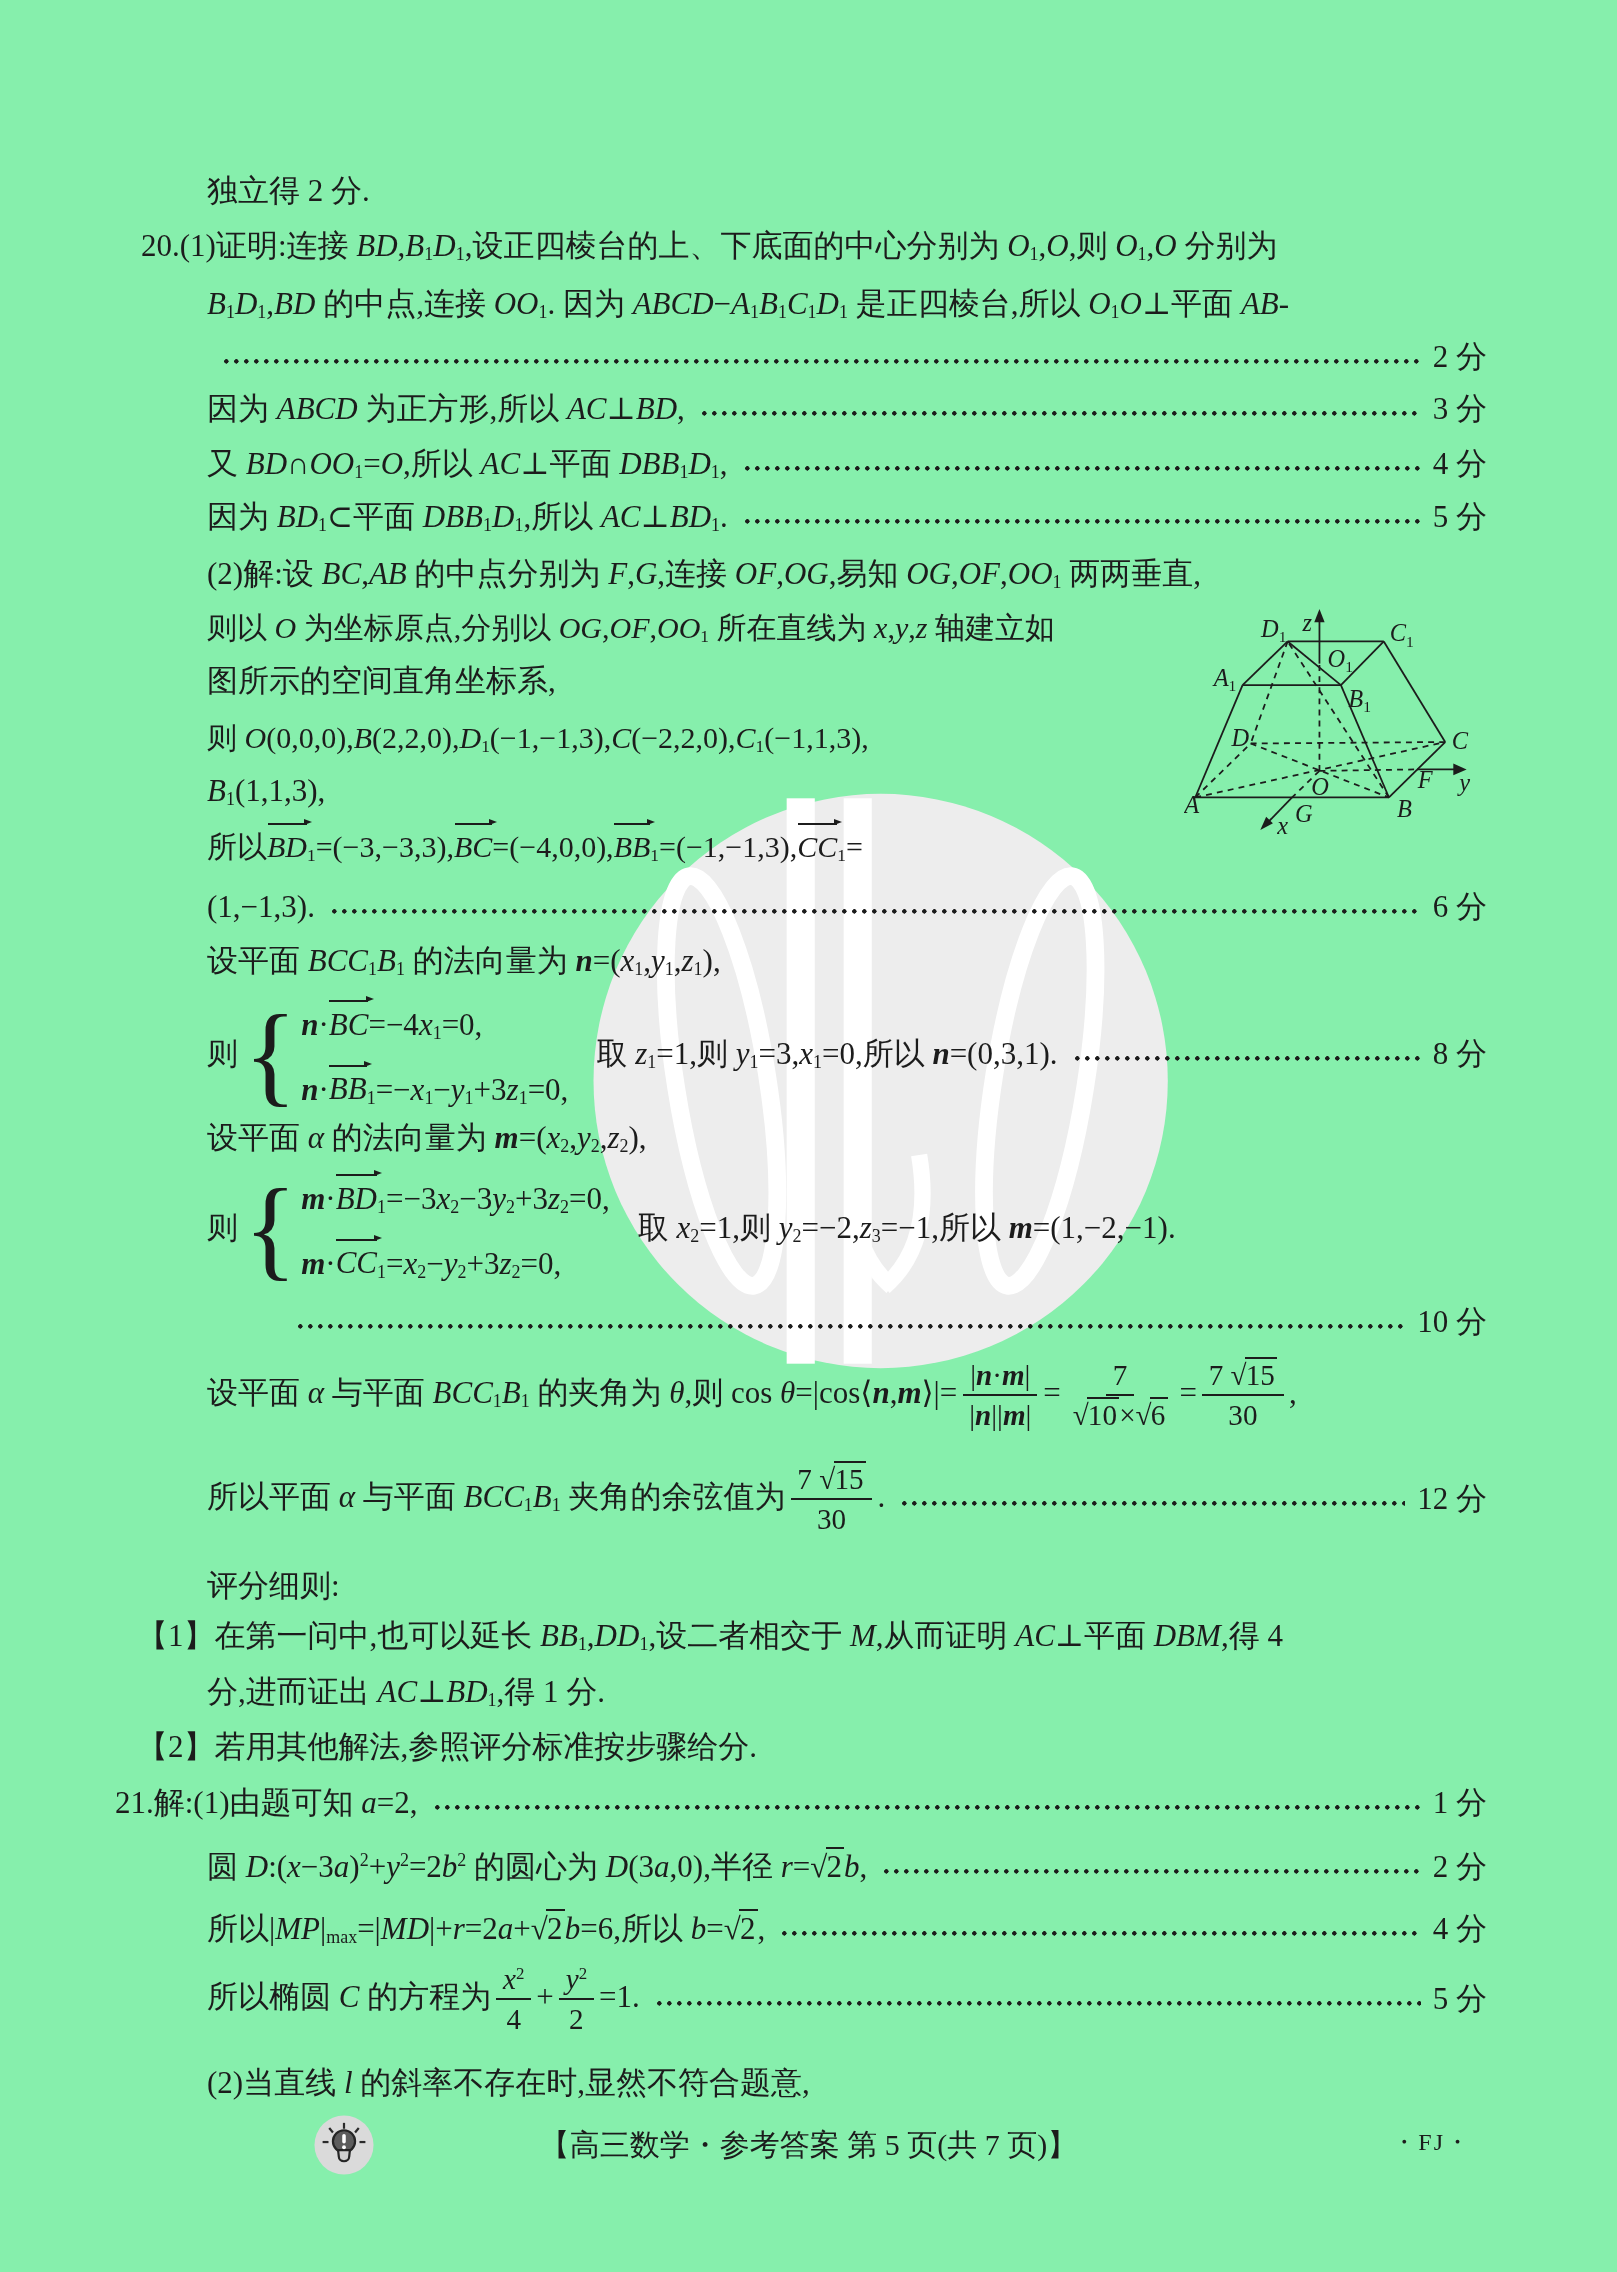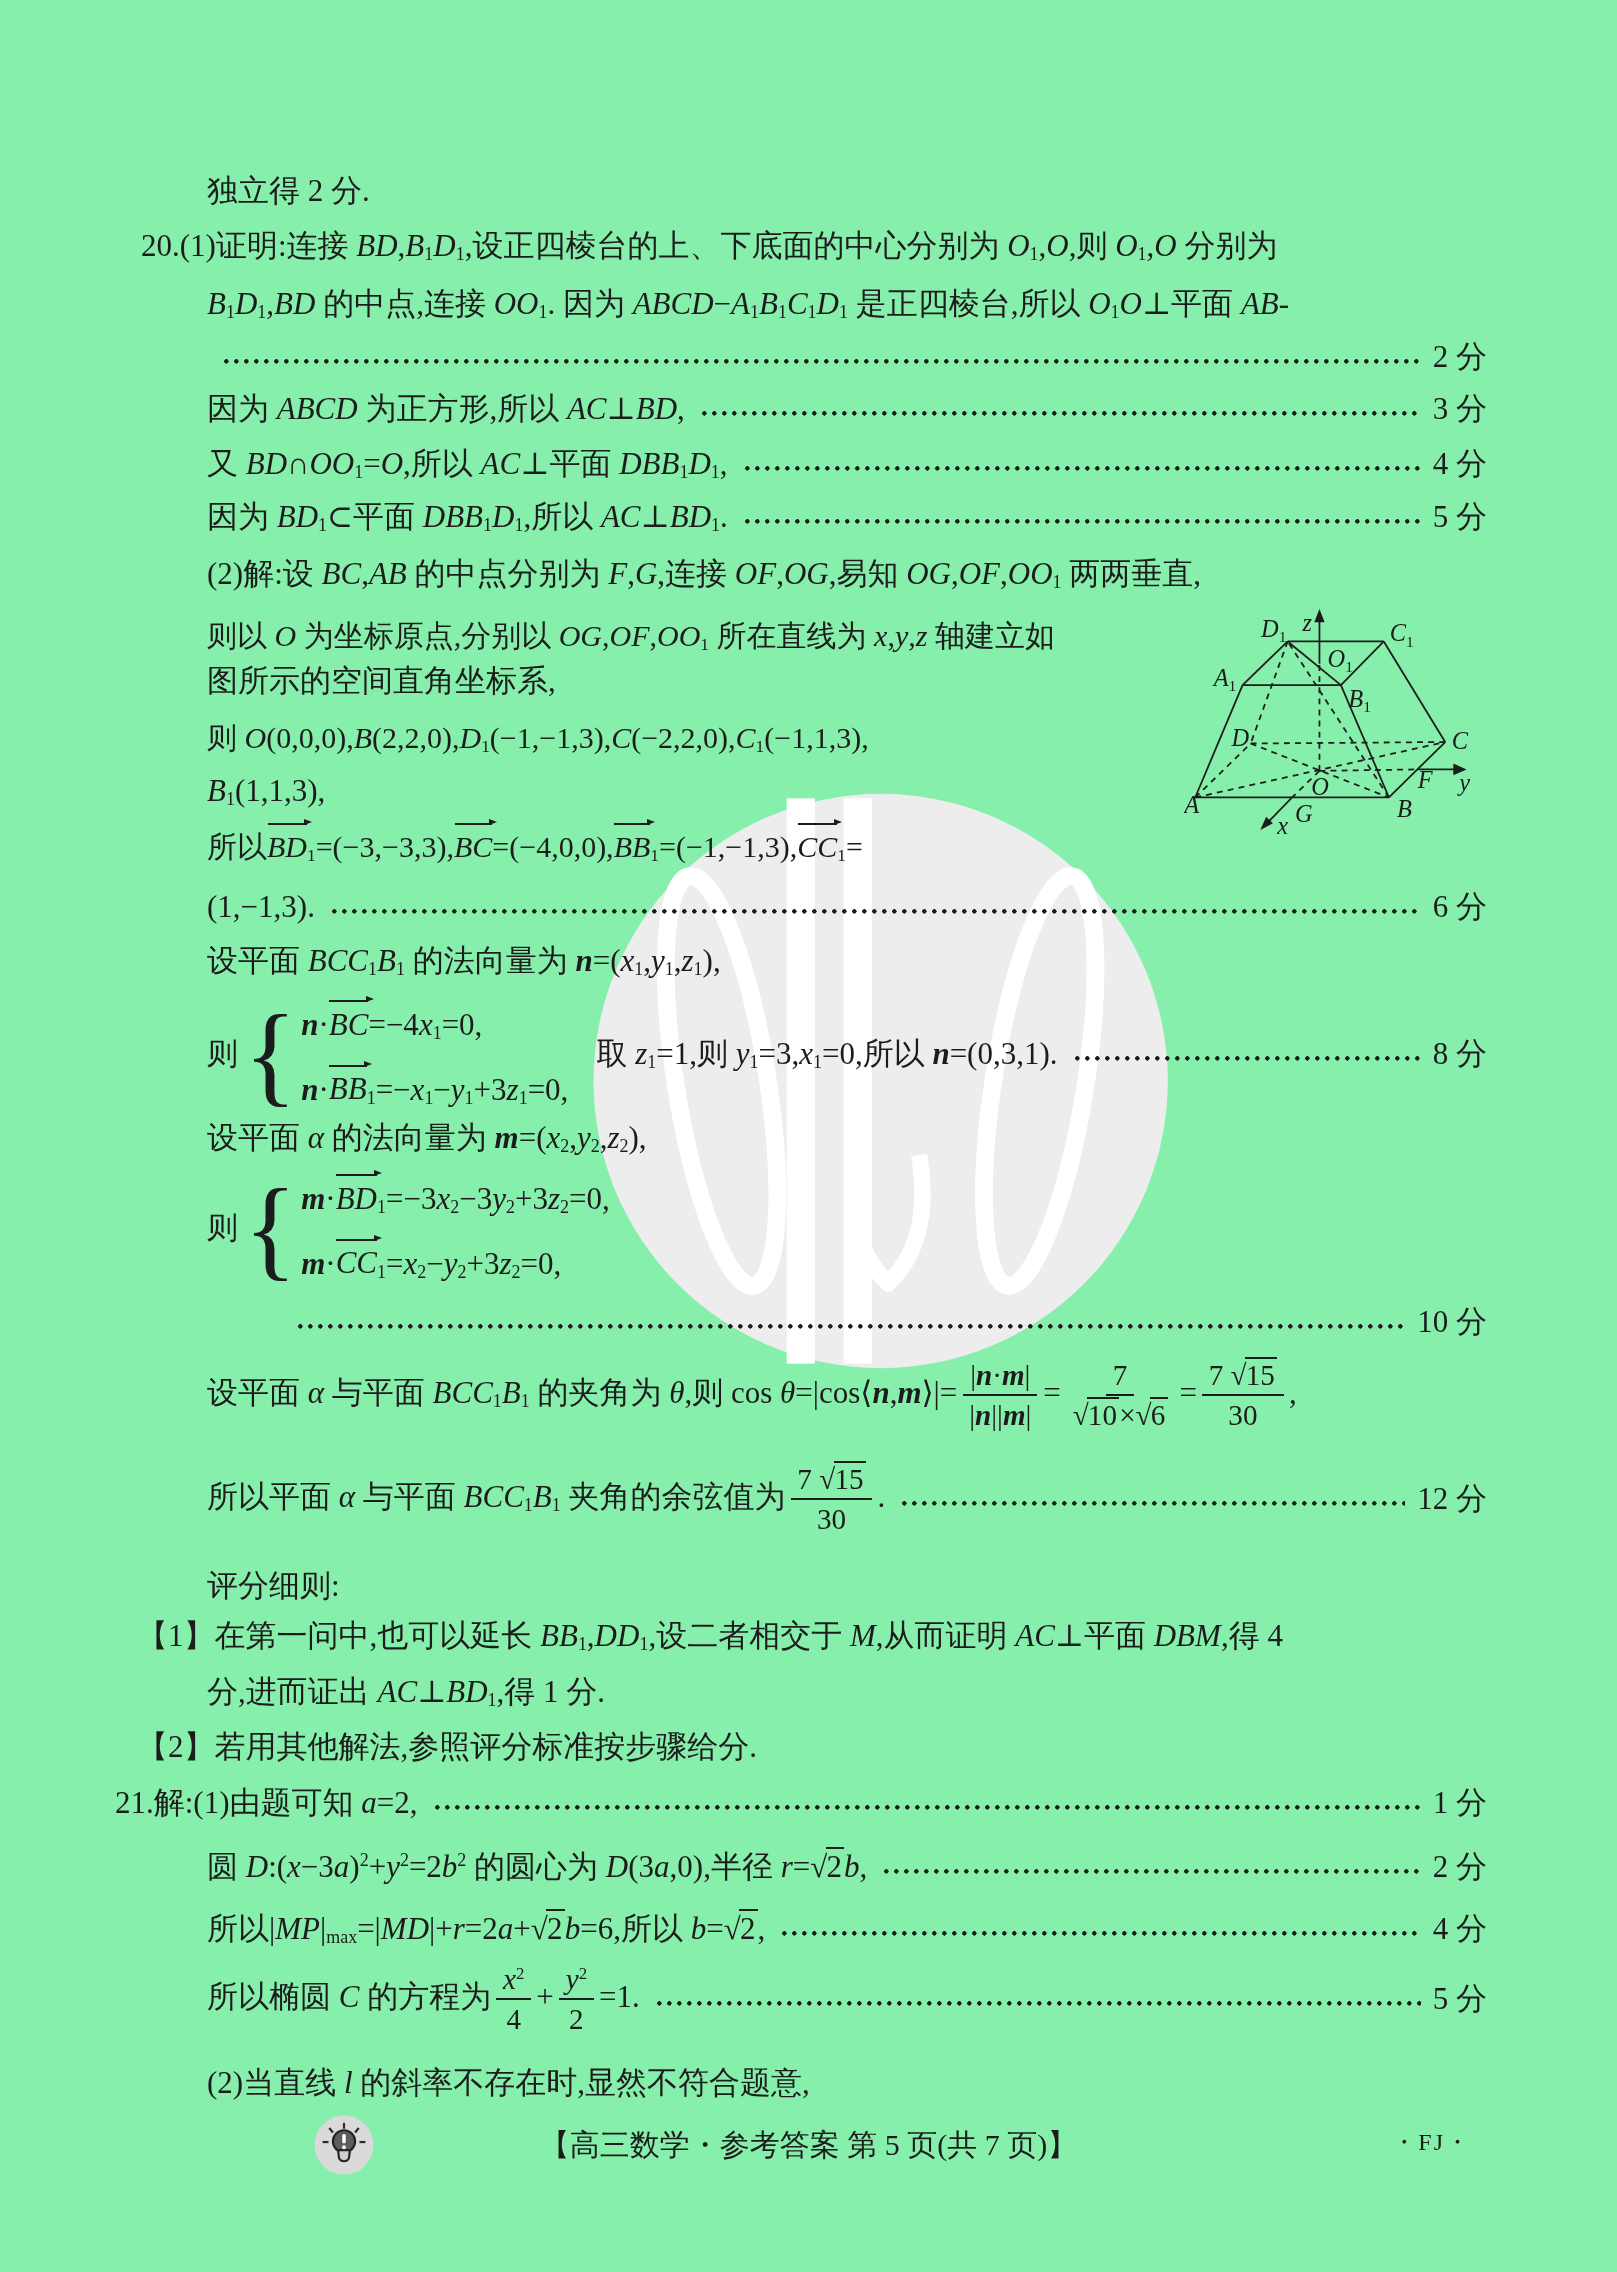--- a/index.html
+++ b/index.html
@@ -82,21 +82,21 @@
         <span class="score">4 分</span>
       </div>
       <div class="line" style="top: 496px; left: 207px; right: 130px;">
         <span class="content"><span class="t">因为 </span><span class="it">BD</span><span class="sb">1</span><span class="t">⊂平面 </span><span class="it">DBB</span><span class="sb">1</span><span class="it">D</span><span class="sb">1</span><span class="t">,所以 </span><span class="it">AC</span><span class="t">⊥</span><span class="it">BD</span><span class="sb">1</span><span class="t">.</span></span>
         <span class="leader"></span>
         <span class="score">5 分</span>
       </div>
       <div class="line" style="top: 553px; left: 207px;">
         <span class="content"><span class="t">(2)解:设 </span><span class="it">BC</span><span class="t">,</span><span class="it">AB</span><span class="t"> 的中点分别为 </span><span class="it">F</span><span class="t">,</span><span class="it">G</span><span class="t">,连接 </span><span class="it">OF</span><span class="t">,</span><span class="it">OG</span><span class="t">,易知 </span><span class="it">OG</span><span class="t">,</span><span class="it">OF</span><span class="t">,</span><span class="it">OO</span><span class="sb">1</span><span class="t"> 两两垂直,</span></span>
       </div>
-      <div class="line" style="top: 606px; left: 207px; font-size: 30px; margin-top: 8px;">
+      <div class="line" style="top: 606px; left: 207px; font-size: 30px;">
         <span class="content"><span class="t">则以 </span><span class="it">O</span><span class="t"> 为坐标原点,分别以 </span><span class="it">OG</span><span class="t">,</span><span class="it">OF</span><span class="t">,</span><span class="it">OO</span><span class="sb">1</span><span class="t"> 所在直线为 </span><span class="it">x</span><span class="t">,</span><span class="it">y</span><span class="t">,</span><span class="it">z</span><span class="t"> 轴建立如</span></span>
       </div>
       <div class="line" style="top: 660px; left: 207px;">
         <span class="content"><span class="t">图所示的空间直角坐标系,</span></span>
       </div>
       <div class="line" style="top: 716px; left: 207px; font-size: 30px;">
         <span class="content"><span class="t">则 </span><span class="it">O</span><span class="t">(0,0,0),</span><span class="it">B</span><span class="t">(2,2,0),</span><span class="it">D</span><span class="sb">1</span><span class="t">(−1,−1,3),</span><span class="it">C</span><span class="t">(−2,2,0),</span><span class="it">C</span><span class="sb">1</span><span class="t">(−1,1,3),</span></span>
       </div>
       <div class="line" style="top: 770px; left: 207px;">
         <span class="content"><span class="it">B</span><span class="sb">1</span><span class="t">(1,1,3),</span></span>
@@ -126,20 +126,21 @@
       <div class="line" style="top: 1117px; left: 207px;">
         <span class="content"><span class="t">设平面 </span><span class="it">α</span><span class="t"> 的法向量为 </span><span class="bi">m</span><span class="t">=(</span><span class="it">x</span><span class="sb">2</span><span class="t">,</span><span class="it">y</span><span class="sb">2</span><span class="t">,</span><span class="it">z</span><span class="sb">2</span><span class="t">),</span></span>
       </div>
       <div class="line tall" style="top: 1173px; left: 207px;">
         <span class="content">则</span>
         <span class="brace">{</span>
         <div class="cases-rows">
           <span class="content"><span class="bi">m</span><span class="t">·</span><span class="vec"><span class="it">BD</span></span><span class="sb">1</span><span class="t">=−3</span><span class="it">x</span><span class="sb">2</span><span class="t">−3</span><span class="it">y</span><span class="sb">2</span><span class="t">+3</span><span class="it">z</span><span class="sb">2</span><span class="t">=0,</span></span>
           <span class="content"><span class="bi">m</span><span class="t">·</span><span class="vec"><span class="it">CC</span></span><span class="sb">1</span><span class="t">=</span><span class="it">x</span><span class="sb">2</span><span class="t">−</span><span class="it">y</span><span class="sb">2</span><span class="t">+3</span><span class="it">z</span><span class="sb">2</span><span class="t">=0,</span></span>
         </div>
+        <span class="content tail"><span class="t">取 </span><span class="it">x</span><span class="sb">2</span><span class="t">=1,则 </span><span class="it">y</span><span class="sb">2</span><span class="t">=−2,</span><span class="it">z</span><span class="sb">3</span><span class="t">=−1,所以 </span><span class="bi">m</span><span class="t">=(1,−2,−1).</span></span>
       </div>
       <div class="line" style="top: 1301px; left: 281px; right: 130px;">
         <span class="content"></span>
         <span class="leader"></span>
         <span class="score">10 分</span>
       </div>
       <div class="line tall" style="top: 1358px; left: 207px;">
         <span class="content"><span class="t">设平面 </span><span class="it">α</span><span class="t"> 与平面 </span><span class="it">BCC</span><span class="sb">1</span><span class="it">B</span><span class="sb">1</span><span class="t"> 的夹角为 </span><span class="it">θ</span><span class="t">,则 cos </span><span class="it">θ</span><span class="t">=|cos⟨</span><span class="bi">n</span><span class="t">,</span><span class="bi">m</span><span class="t">⟩|=</span><span class="frac">
             <span class="num"><span class="t">|</span><span class="bi">n</span><span class="t">·</span><span class="bi">m</span><span class="t">|</span></span>
             <span class="den"><span class="t">|</span><span class="bi">n</span><span class="t">||</span><span class="bi">m</span><span class="t">|</span></span>

